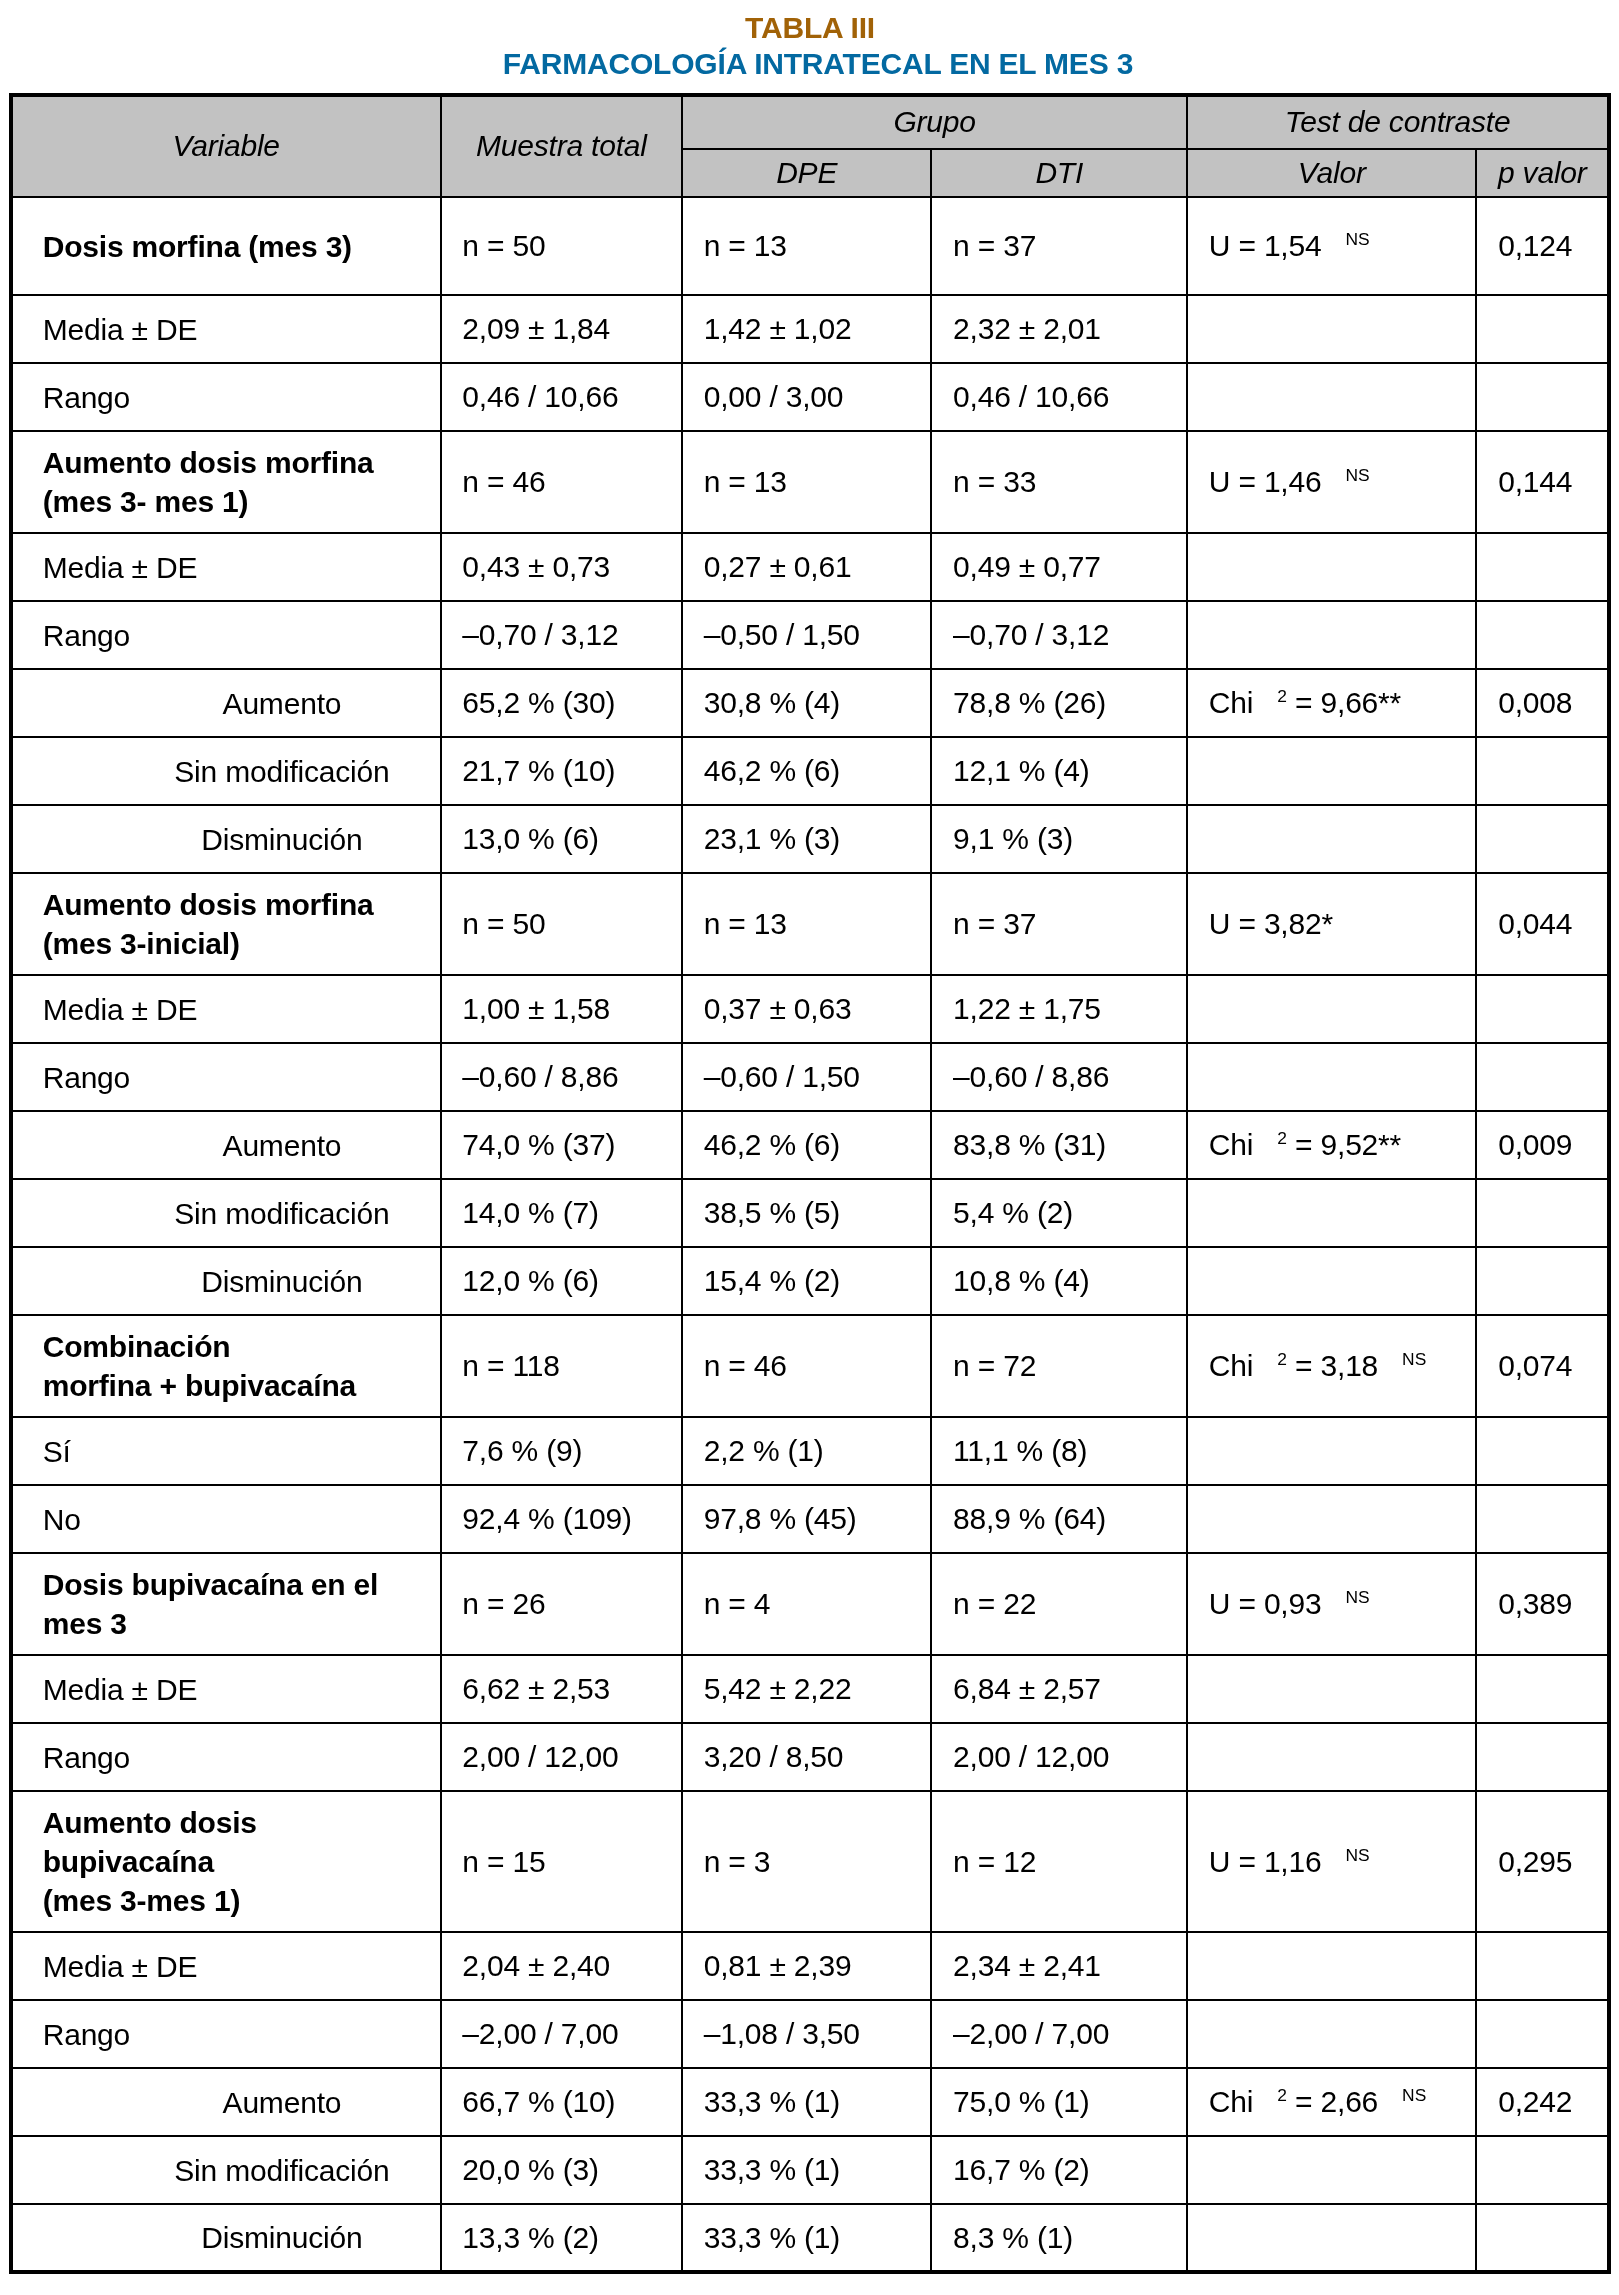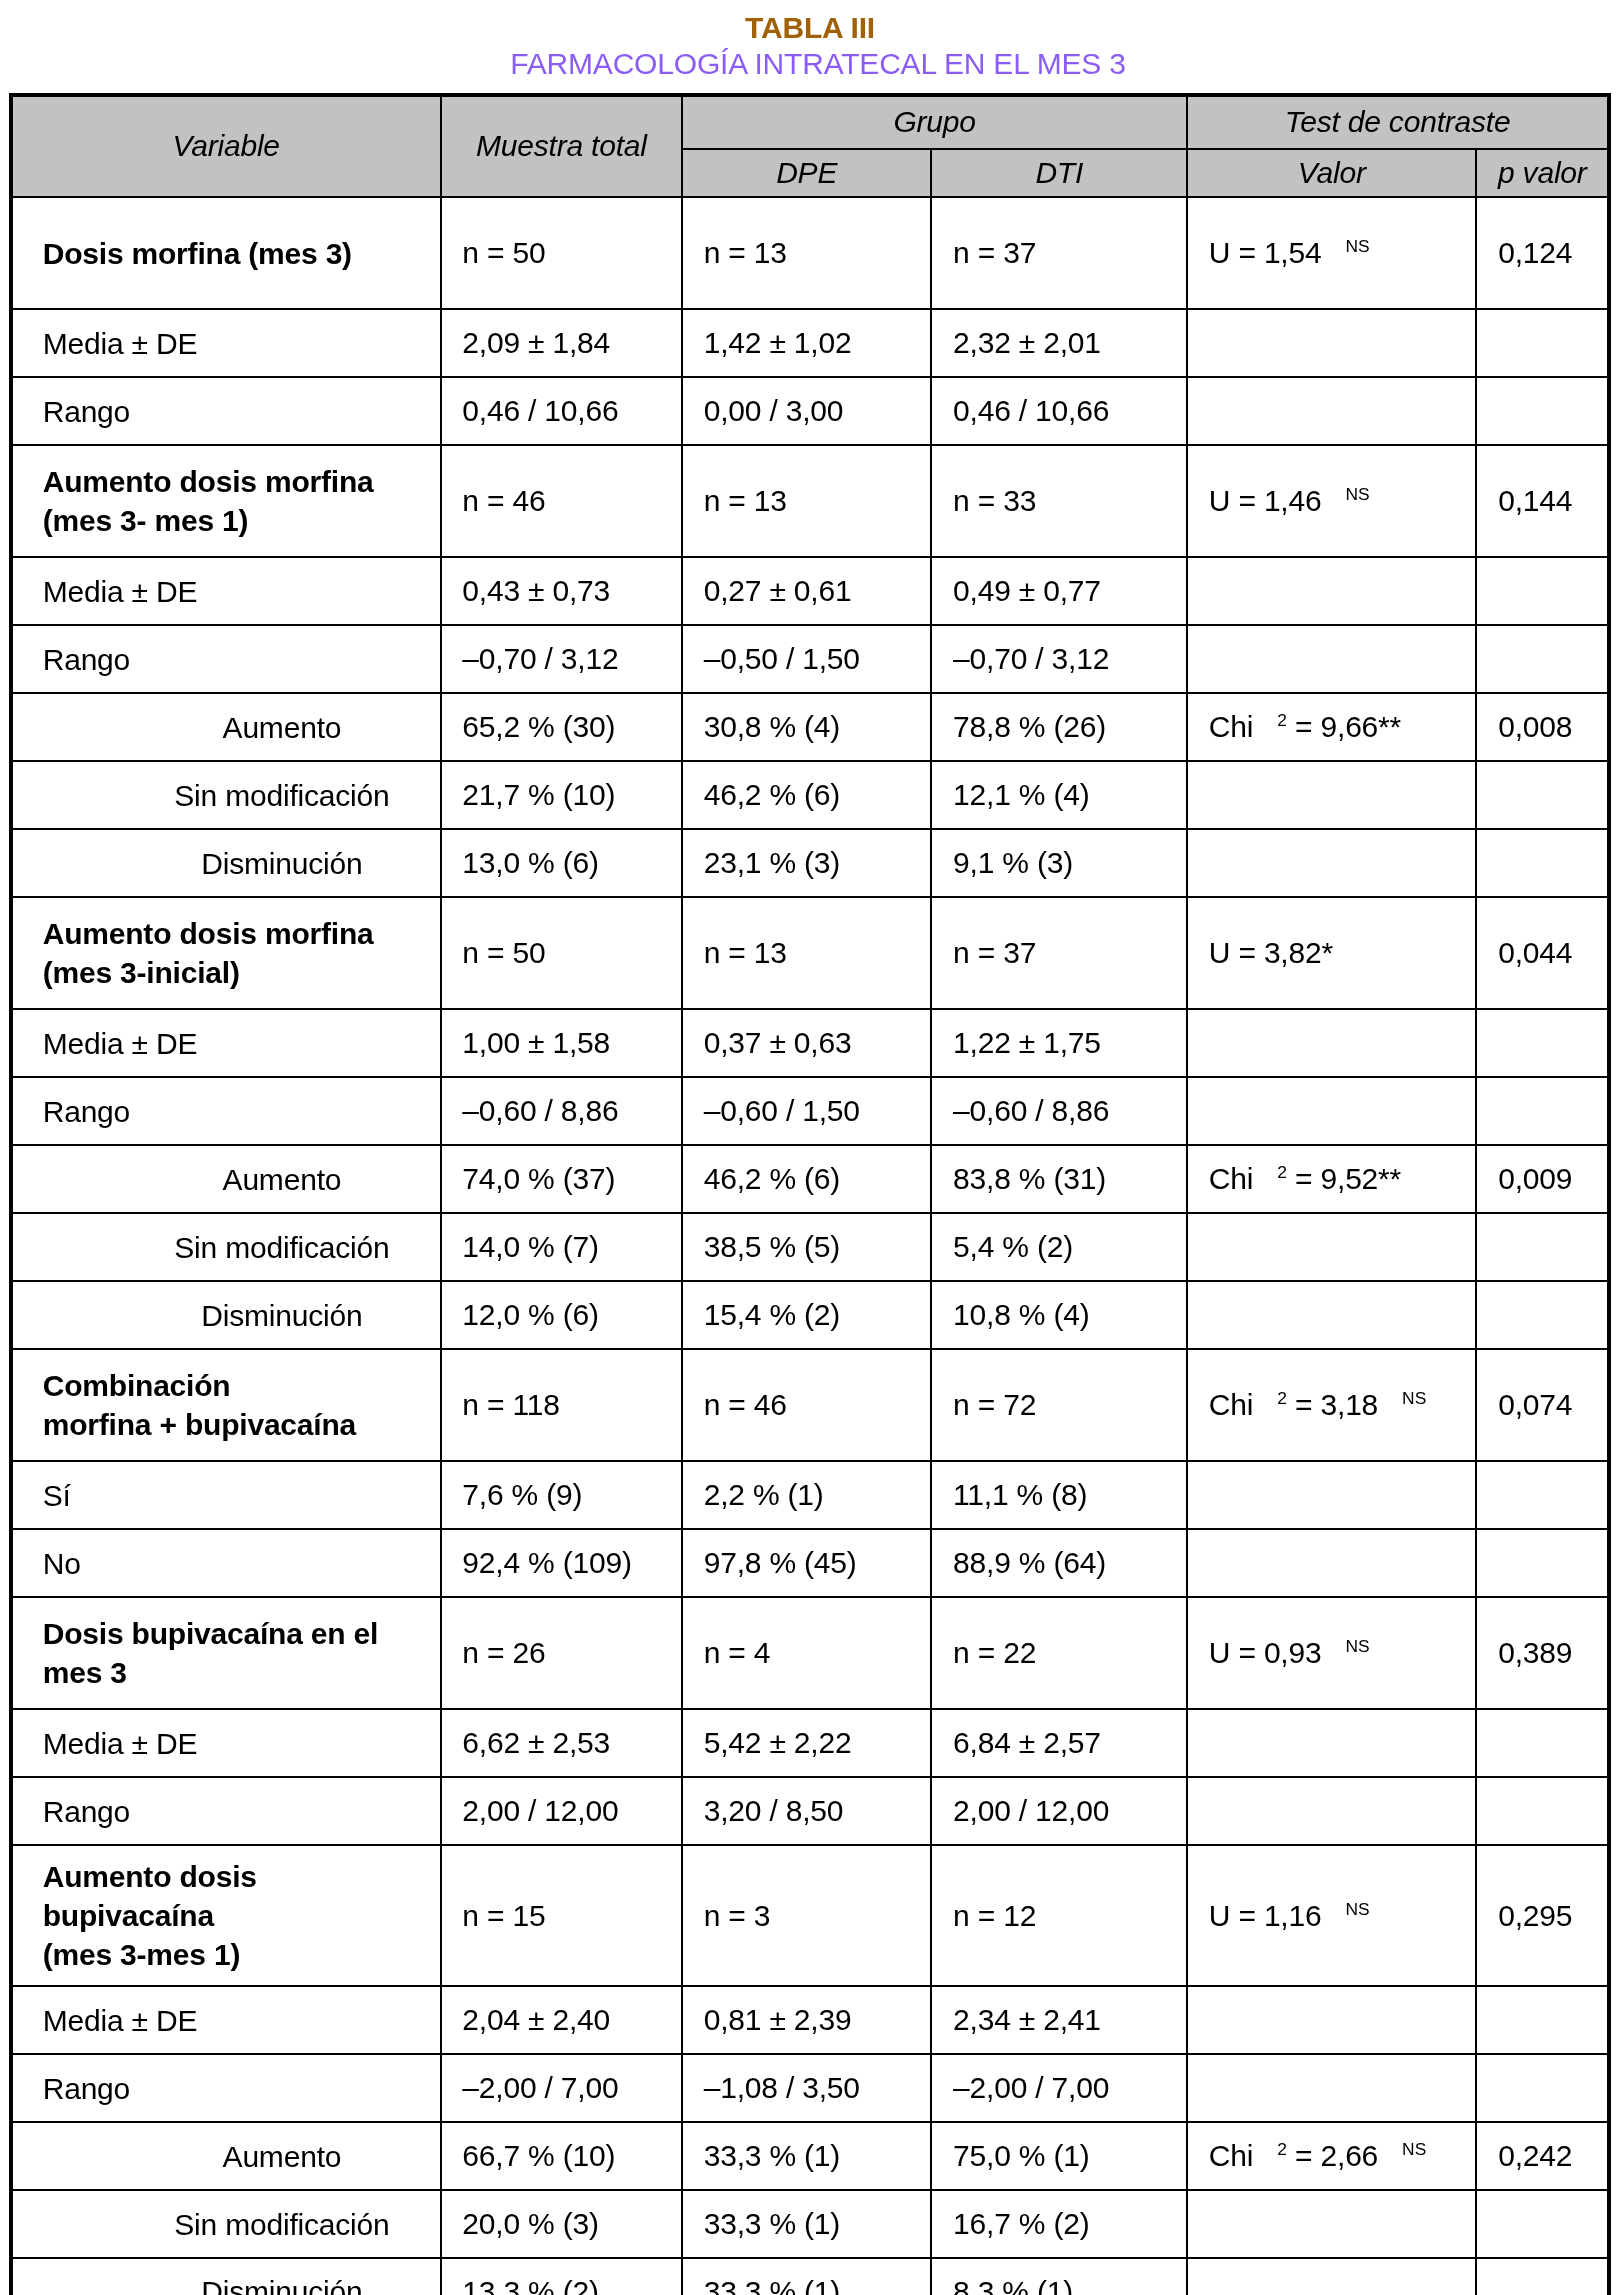--- a/index.html
+++ b/index.html
@@ -17,22 +17,22 @@
   }
   .title-block { text-align: center; letter-spacing: -0.2px; }
   .table-title {
     font-size: 30px;
     font-weight: 700;
     color: #a16207;
     line-height: 1.15;
   }
   .table-subtitle {
     font-size: 30px;
-    font-weight: 400;
-    color: #8b5cf6;
+    font-weight: 700;
+    color: #0369a1;
     line-height: 1.2;
     padding-left: 16px;
   }
   table.pharma {
     border-collapse: collapse;
     table-layout: fixed;
     width: calc(100% - 17.5px);
     margin: 11px 8.7px 0 8.7px;
     border: 4.8px solid #000;
     letter-spacing: -0.2px;
@@ -54,21 +54,21 @@
   thead tr.h2 th { height: 48px; }
   td {
     font-size: 30px;
     padding: 11px 9.5px 11px 20.7px;
     text-align: left;
     background: #ffffff;
   }
   td.c-label { padding-left: 30px; line-height: 1.3; }
   tr.section td.c-label { font-weight: 700; }
   tr.indent td.c-label { padding-left: 121px; text-align: center; }
-  tr.section td { height: 112px; }
+  tr.section td { height: 98px; }
   tr.plain td, tr.indent td { height: 68px; }
   sup {
     font-size: 58%;
     vertical-align: super;
     line-height: 0;
     letter-spacing: 0;
     padding-left: 24px;
   }
 </style>
 </head>

